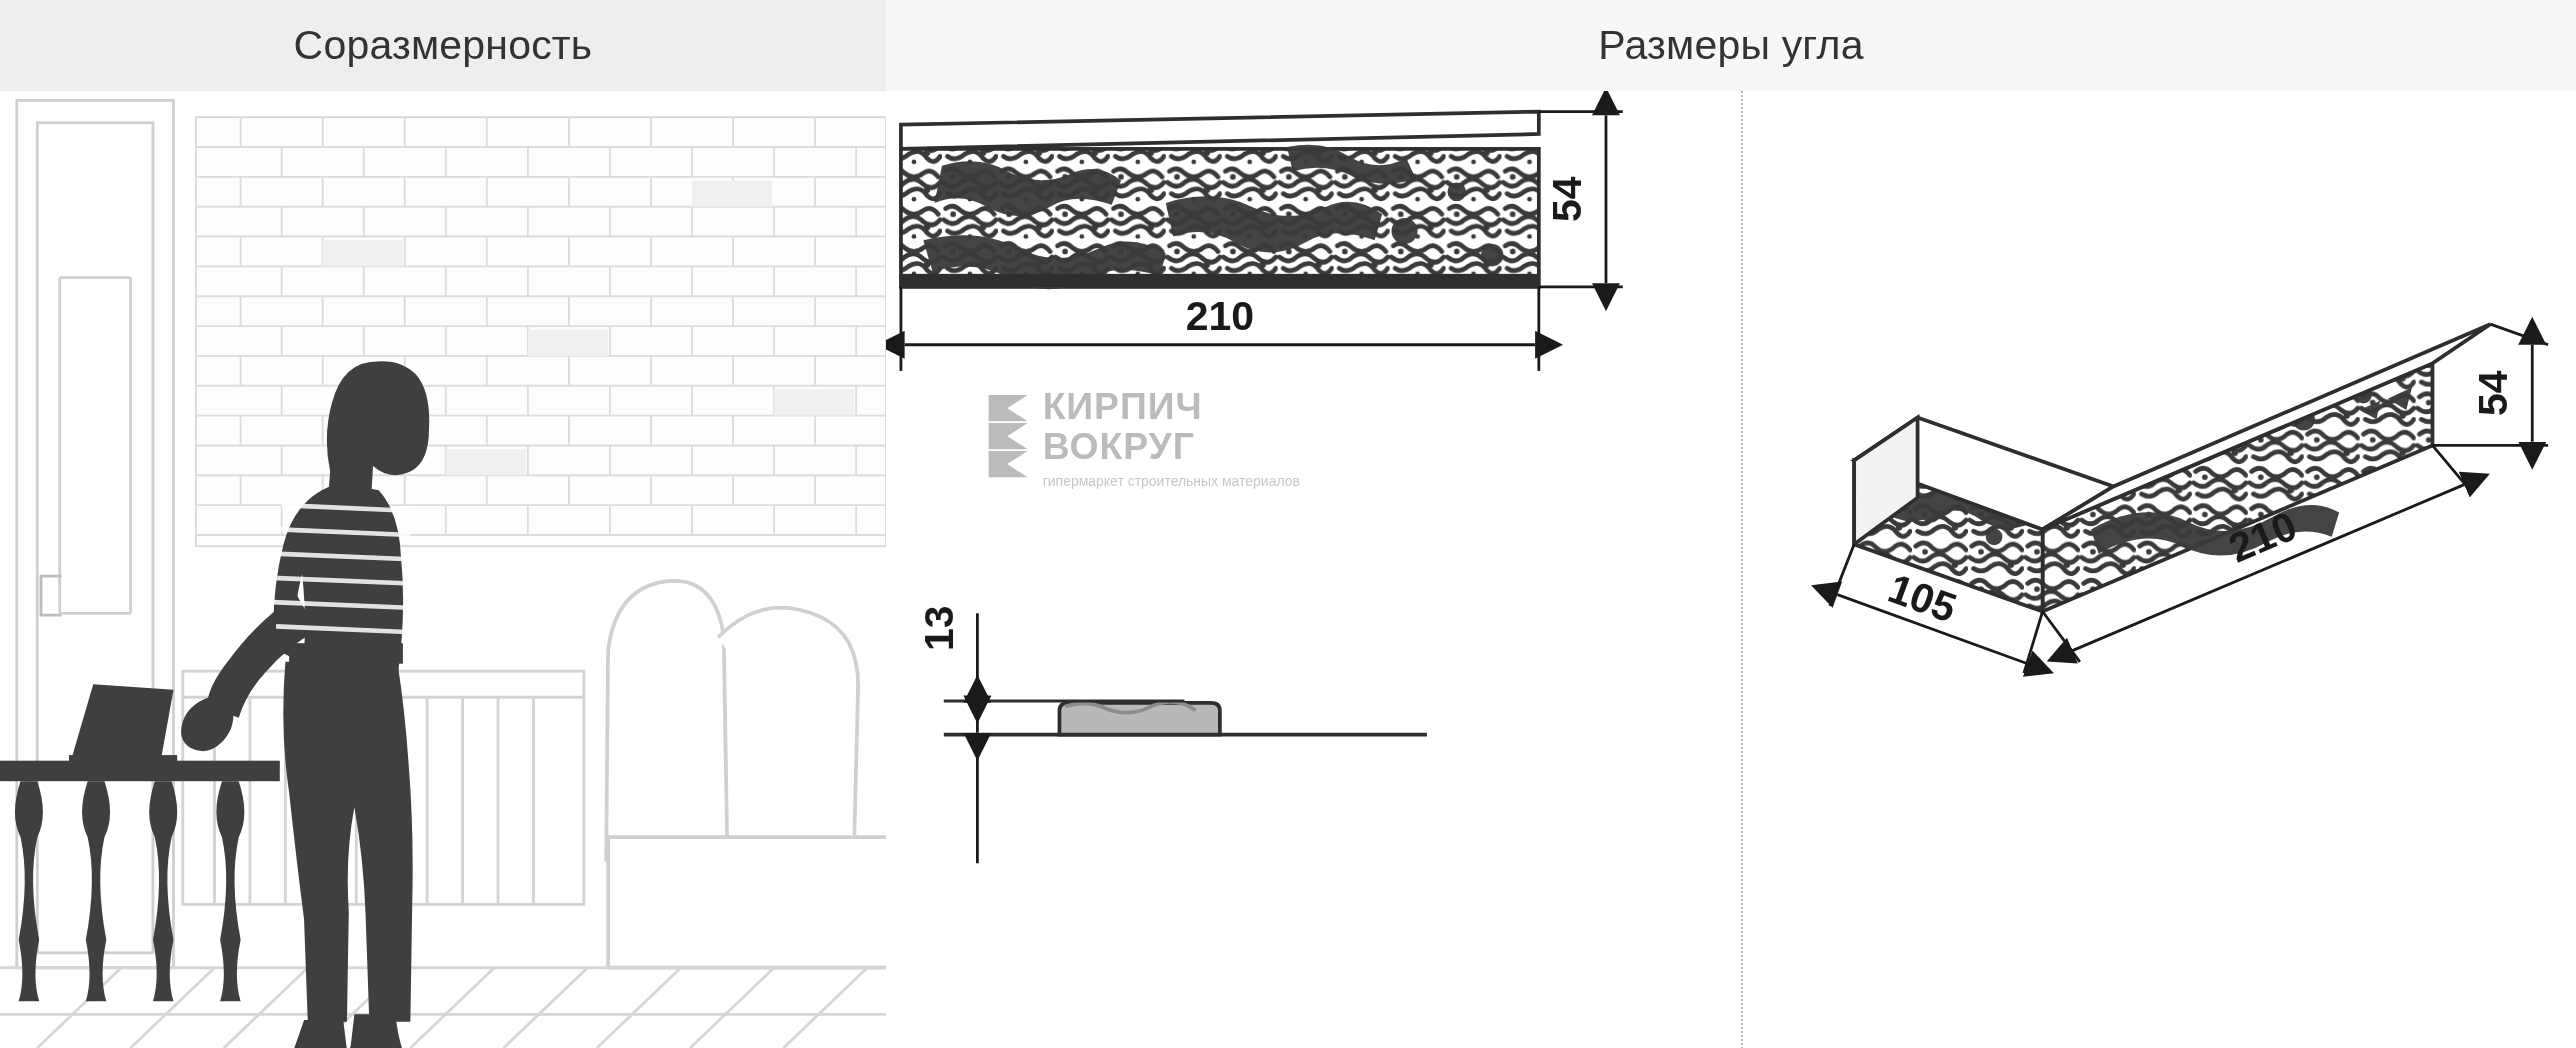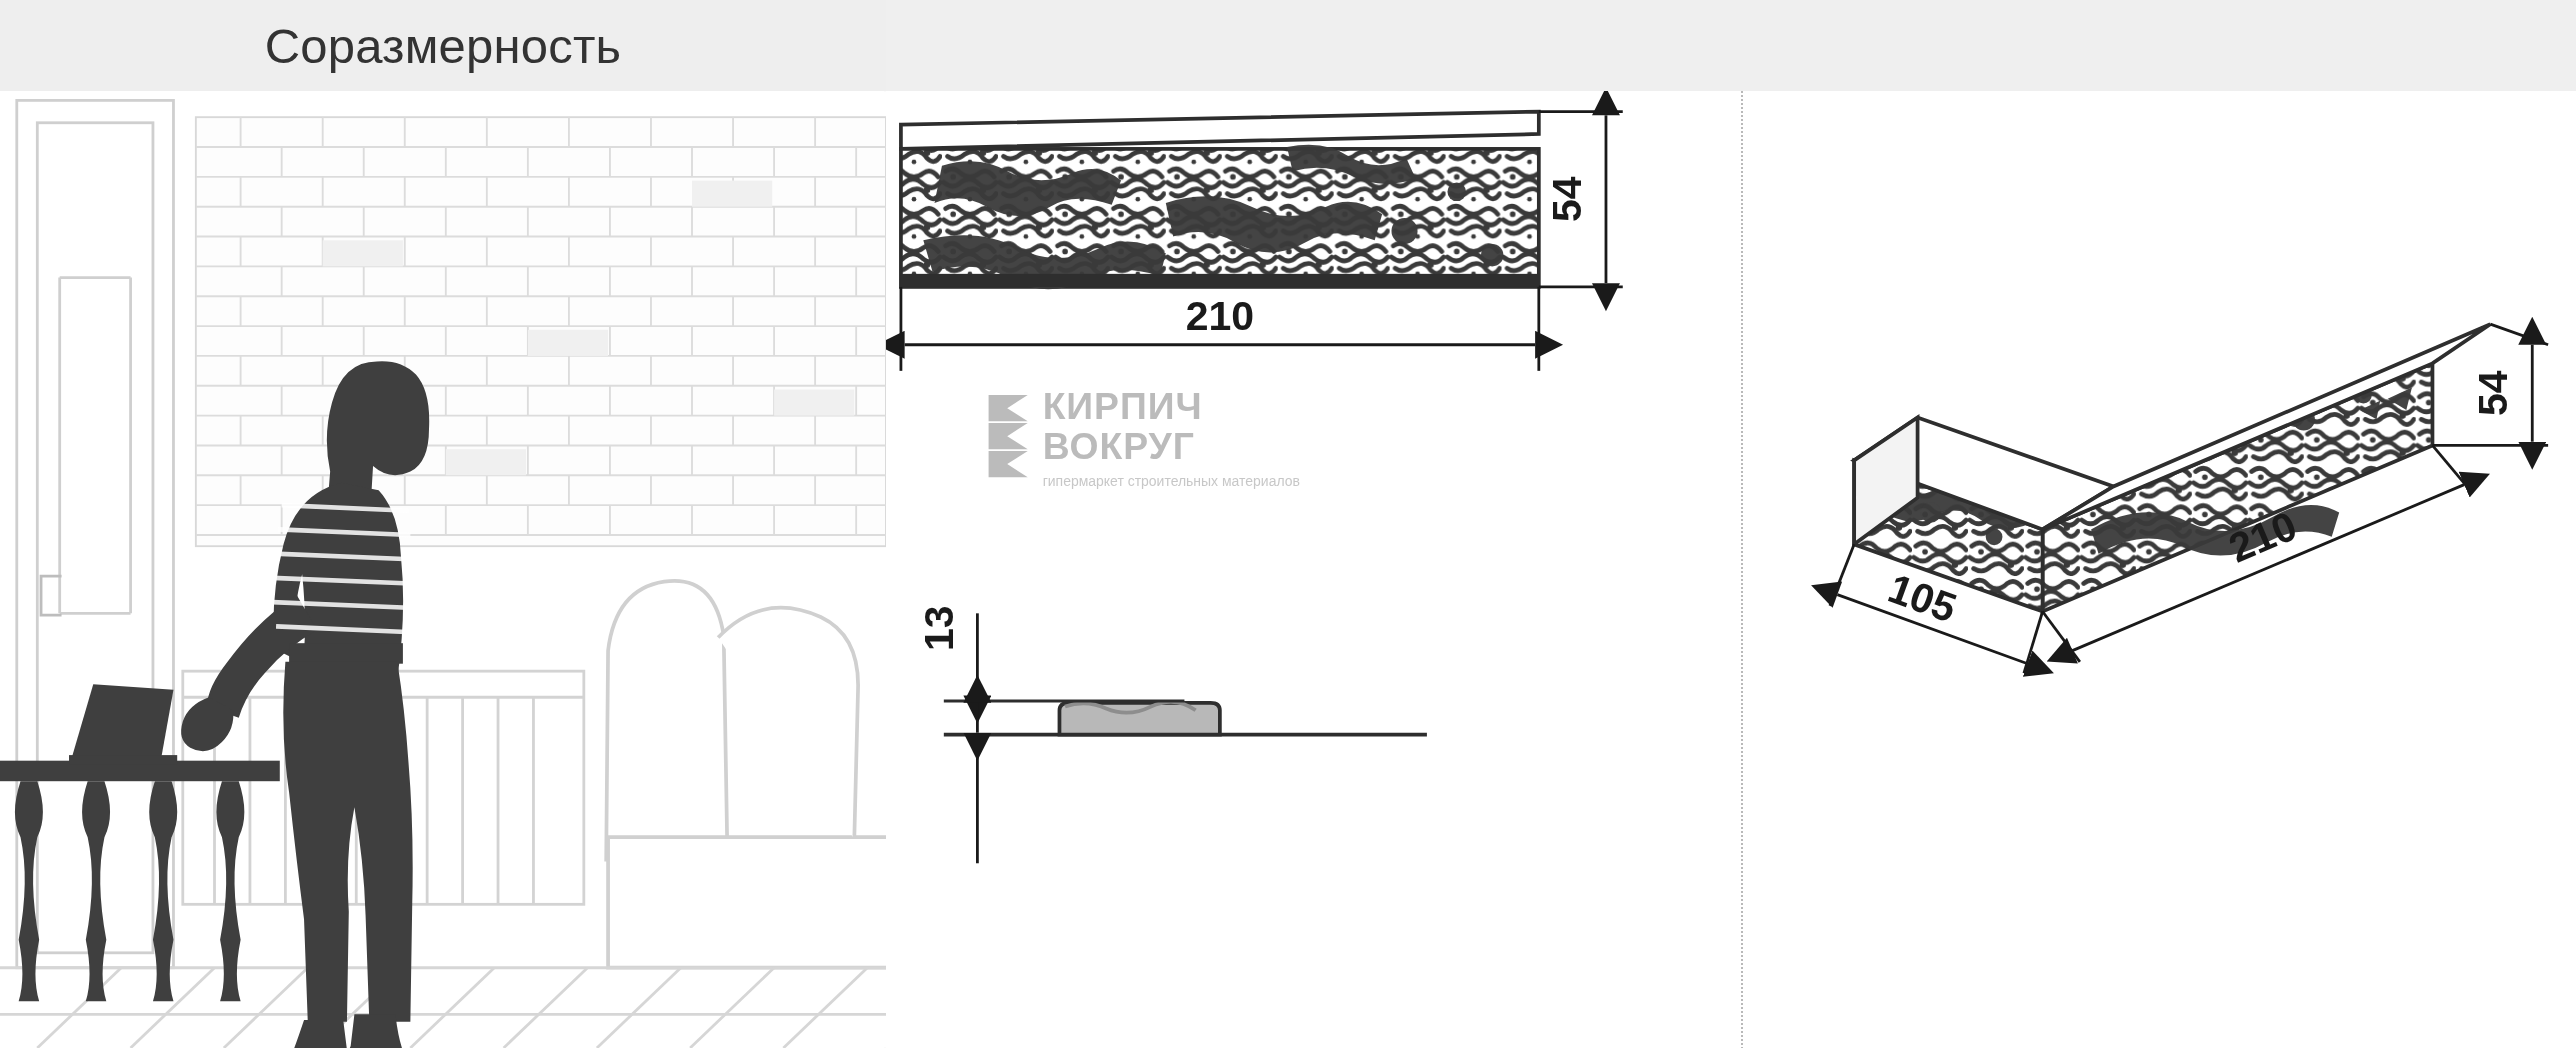--- a/index.html
+++ b/index.html
@@ -34,21 +34,21 @@
     position: relative;
     height: 100%;
     display: flex;
     align-items: center;
     justify-content: center;
   }
   .header-cell.c1 { width: 886px; background: #eeeeee; }
   .header-cell.c2 { width: 858px; background: #f4f4f4; }
   .header-cell.c3 { flex: 1;      background: #f7f7f7; }
   .header-title {
-    font-size: 49px;
+    font-size: 41px;
     color: #333333;
     font-weight: 400;
     letter-spacing: 0.2px;
     white-space: nowrap;
   }
   
   .body-row {
     position: relative;
     flex: 1;
     display: flex;
@@ -93,20 +93,23 @@
   }
 </style>
 </head>
 <body>
 
 <div class="board">
 
   <div class="header-strip">
     <div class="header-cell c1">
       <span class="header-title">Соразмерность</span>
+    </div>
+    <div class="header-cell c3">
+      <span class="header-title">Размеры угла</span>
     </div>
   </div>
 
   <div class="body-row">
 
     <div class="vdots s1"></div>
     <div class="vdots s2"></div>
 
     <div class="panel p1">
       <svg width="886" height="957" viewBox="0 0 950 1026">

